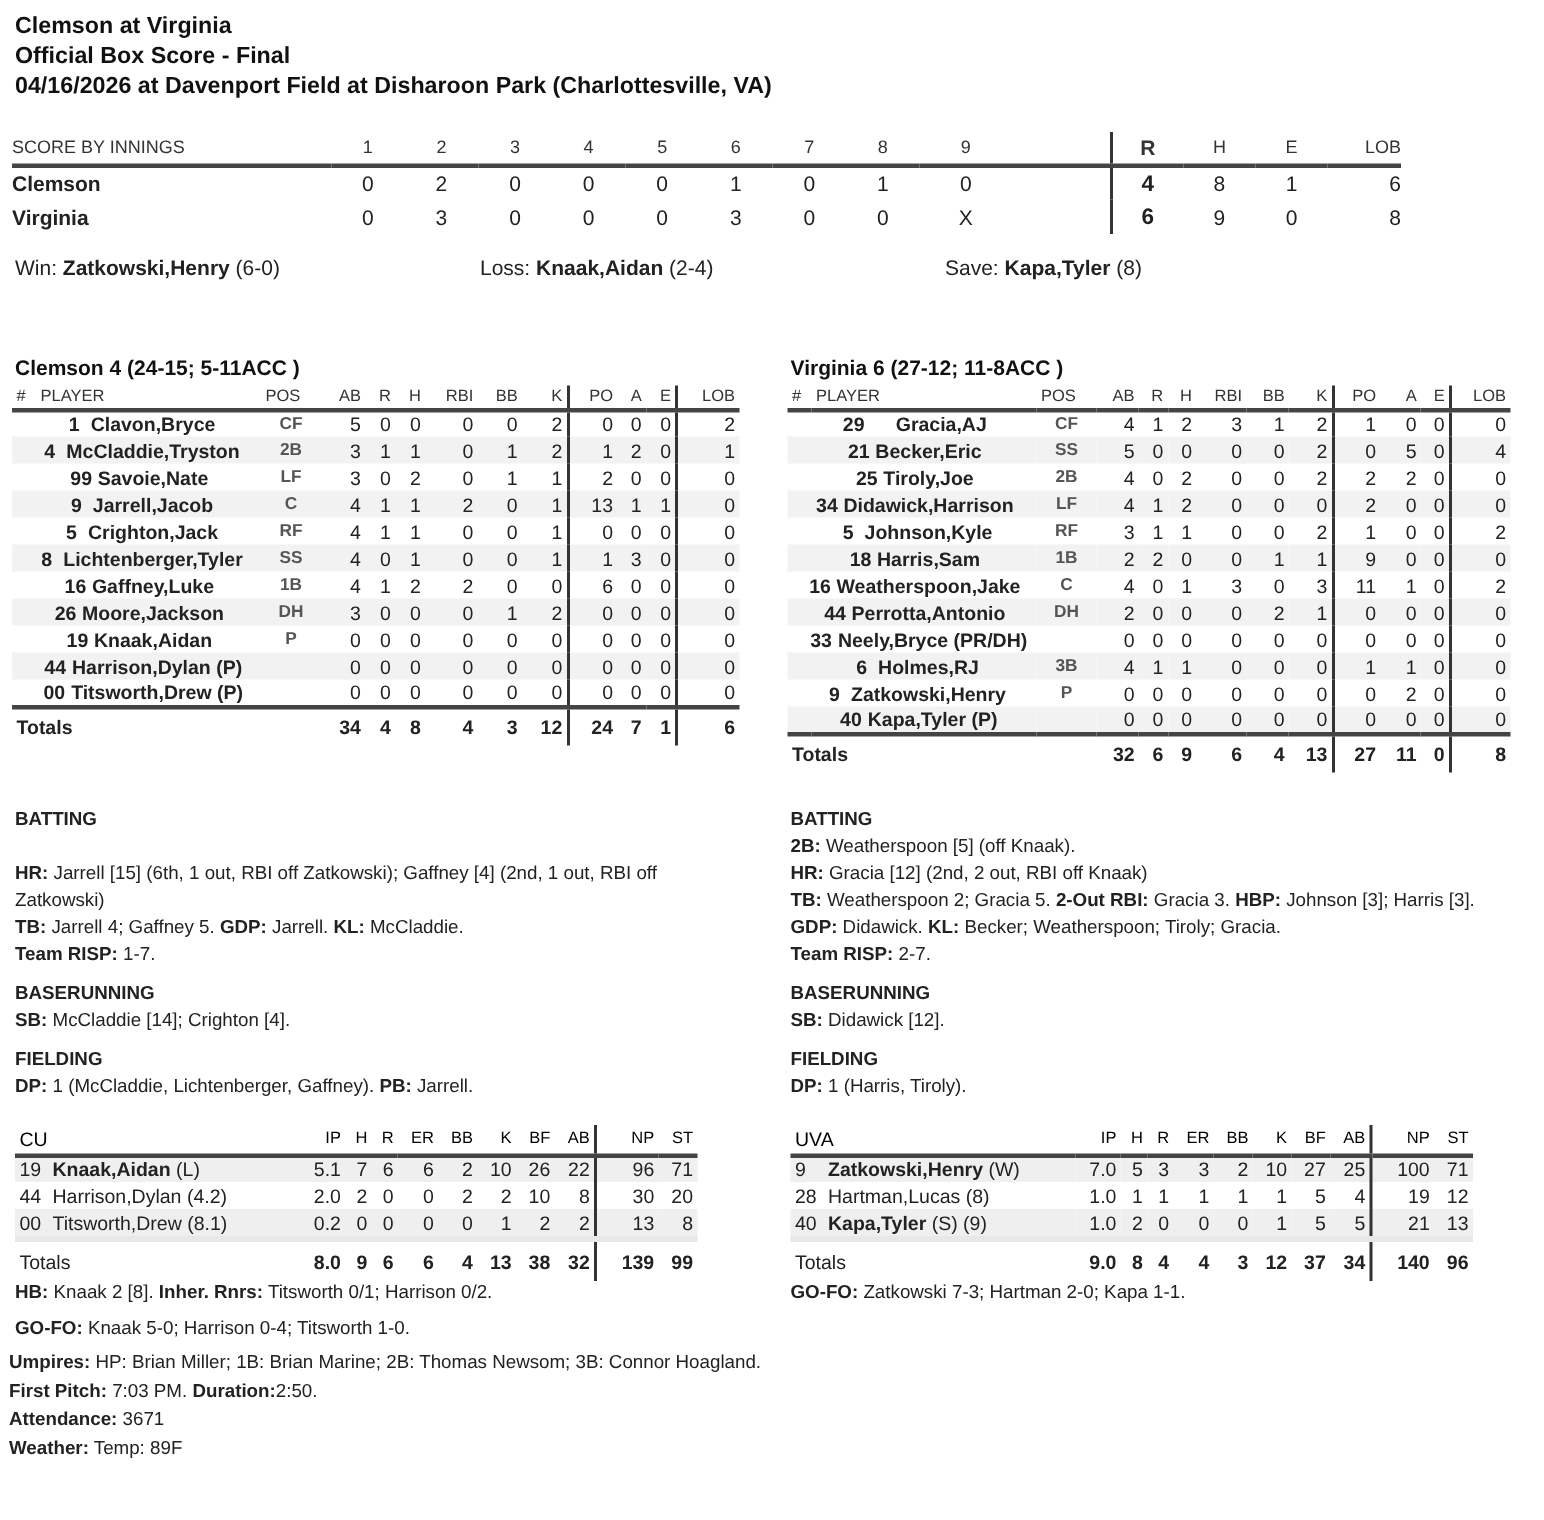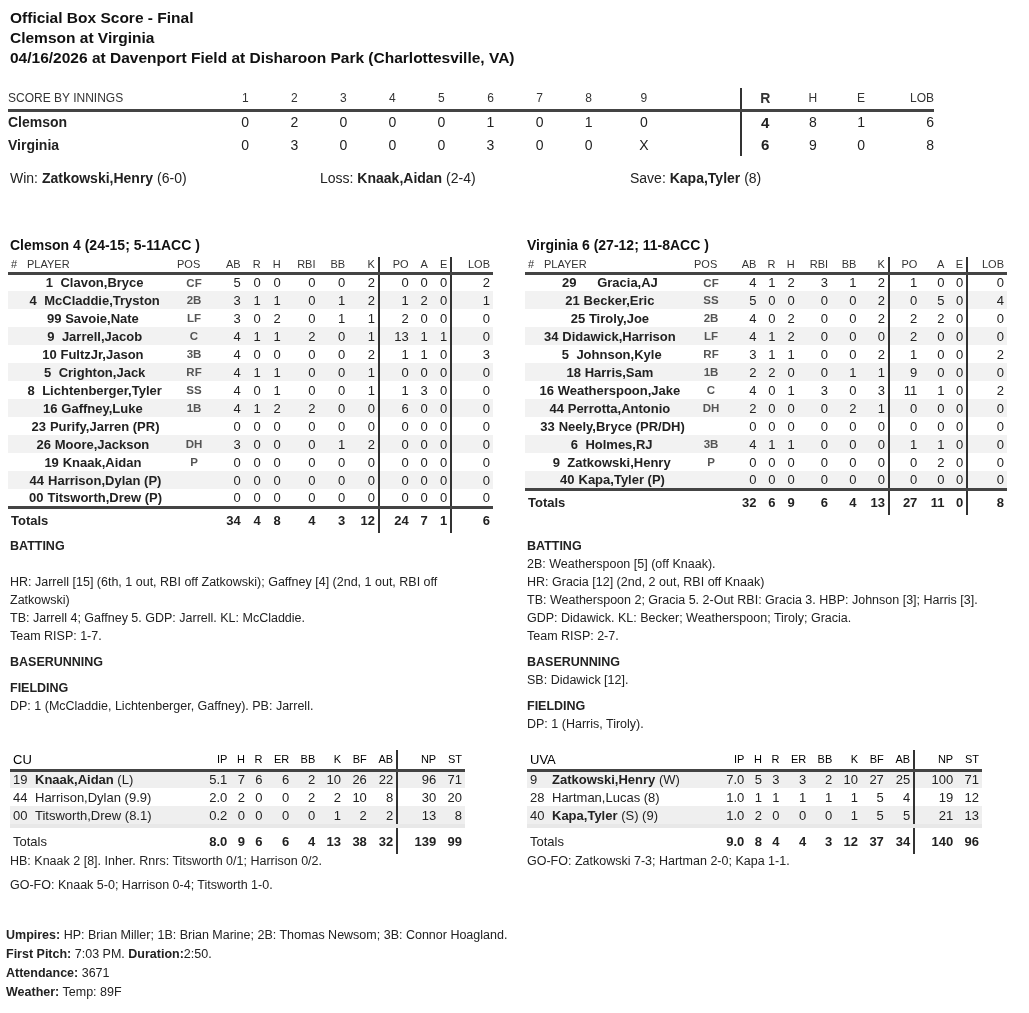--- a/index.html
+++ b/index.html
@@ -24,40 +24,40 @@
   table.box td.l { text-align: center; white-space: nowrap; font-weight: bold; }
   table.box td.pos { font-size: 11.5px; color: #555; }
   table.box tbody tr:nth-child(even) td { background: #f2f2f2; }
   table.box .vsep { border-right: 2px solid #333; }
   table.box tr.totals td { font-weight: bold; height: 26px; border-top: 3px solid #444; background: #fff !important; }
   table.box tr.totals td.tl { font-weight: bold; text-align: left; }
   .indent { padding-left: 12px !important; }
   .notes { position: absolute; font-size: 12.5px; line-height: 18px; color: #222; }
   .notes .sec { font-weight: bold; margin-top: 8px; }
   .notes .sec:first-child { margin-top: 0; }
-  .notes b { font-weight: normal; margin-top: 48px; }
+  .notes b { font-weight: bold; margin-top: 48px; }
   table.pit { position: absolute; border-collapse: collapse; font-size: 13px; }
   table.pit th { font-size: 11px; font-weight: normal; color: #000000; height: 20px; border-bottom: 3px solid #444; text-align: right; padding: 0 3px; }
   table.pit th.l { text-align: left; font-size: 13px; }
   table.pit td { height: 18px; text-align: right; padding: 0 3px; color: #222; }
   table.pit td.l { text-align: left; white-space: nowrap; }
   table.pit tbody tr:nth-child(odd) td { background: #efefef; }
   table.pit tr.gap td { height: 4px; background: #e8e8e8 !important; }
   table.pit .vsep { border-right: 2px solid #333; }
   table.pit tr.totals td { height: 26px; background: #fff !important; font-weight: bold; }
   table.pit tr.totals td.l { font-weight: normal; }
-  .footer { position: absolute; left: 6px; top: 926px; font-size: 12.5px; line-height: 19px; color: #222; }
+  .footer { position: absolute; left: 6px; top: 899px; font-size: 12.5px; line-height: 19px; color: #222; }
   .footer b { font-weight: bold; }
 </style>
 </head>
 <body>
 
 <div class="hdr">
+  <div>Clemson at Virginia</div>
   <div>Official Box Score - Final</div>
-  <div>Clemson at Virginia</div>
   <div>04/16/2026 at Davenport Field at Disharoon Park (Charlottesville, VA)</div>
 </div>
 
 <table class="linescore">
   <thead>
       <tr id="ls-head">
         <th class="lbl" style="width:220px">SCORE BY INNINGS</th>
         <th style="width:51px">1</th>
         <th style="width:51px">2</th>
         <th style="width:51px">3</th>
@@ -197,34 +197,20 @@
         <td>1</td>
         <td>2</td>
         <td>0</td>
         <td class="vsep">1</td>
         <td>13</td>
         <td>1</td>
         <td class="vsep">1</td>
         <td>0</td>
       </tr>
       <tr>
-        <td class="l" colspan="2"><span style="display:inline-block;min-width:22px;margin-right:0">10</span><span>FultzJr,Jason</span></td>
-        <td class="l pos">3B</td>
-        <td>4</td>
-        <td>0</td>
-        <td>0</td>
-        <td>0</td>
-        <td>0</td>
-        <td class="vsep">2</td>
-        <td>1</td>
-        <td>1</td>
-        <td class="vsep">0</td>
-        <td>3</td>
-      </tr>
-      <tr>
         <td class="l" colspan="2"><span style="display:inline-block;min-width:22px;margin-right:0">5</span><span>Crighton,Jack</span></td>
         <td class="l pos">RF</td>
         <td>4</td>
         <td>1</td>
         <td>1</td>
         <td>0</td>
         <td>0</td>
         <td class="vsep">1</td>
         <td>0</td>
         <td>0</td>
@@ -248,34 +234,20 @@
       <tr>
         <td class="l" colspan="2"><span style="display:inline-block;min-width:22px;margin-right:0">16</span><span>Gaffney,Luke</span></td>
         <td class="l pos">1B</td>
         <td>4</td>
         <td>1</td>
         <td>2</td>
         <td>2</td>
         <td>0</td>
         <td class="vsep">0</td>
         <td>6</td>
-        <td>0</td>
-        <td class="vsep">0</td>
-        <td>0</td>
-      </tr>
-      <tr>
-        <td class="l indent" colspan="2"><span style="display:inline-block;min-width:0;margin-right:4px">23</span><span>Purify,Jarren (PR)</span></td>
-        <td class="l pos"></td>
-        <td>0</td>
-        <td>0</td>
-        <td>0</td>
-        <td>0</td>
-        <td>0</td>
-        <td class="vsep">0</td>
-        <td>0</td>
         <td>0</td>
         <td class="vsep">0</td>
         <td>0</td>
       </tr>
       <tr>
         <td class="l" colspan="2"><span style="display:inline-block;min-width:22px;margin-right:0">26</span><span>Moore,Jackson</span></td>
         <td class="l pos">DH</td>
         <td>3</td>
         <td>0</td>
         <td>0</td>
@@ -547,20 +519,21 @@
     </tbody>
   </table>
 
 <div class="notes" id="notes-away" style="left:10px;top:537px;width:490px">
     <div class="sec">BATTING</div>
     <div style="height:18px"></div>
     <div><b>HR:</b><span> Jarrell [15] (6th, 1 out, RBI off Zatkowski); Gaffney [4] (2nd, 1 out, RBI off Zatkowski)</span></div>
     <div><b>TB:</b><span> Jarrell 4; Gaffney 5. </span><b>GDP:</b><span> Jarrell. </span><b>KL:</b><span> McCladdie.</span></div>
     <div><b>Team RISP:</b><span> 1-7.</span></div>
     <div class="sec">BASERUNNING</div>
+    <div><b>SB:</b><span> McCladdie [14]; Crighton [4].</span></div>
     <div class="sec">FIELDING</div>
     <div><b>DP:</b><span> 1 (McCladdie, Lichtenberger, Gaffney). </span><b>PB:</b><span> Jarrell.</span></div>
   </div>
 <div class="notes" id="notes-home" style="left:527px;top:537px;width:500px">
     <div class="sec">BATTING</div>
     <div><b>2B:</b><span> Weatherspoon [5] (off Knaak).</span></div>
     <div><b>HR:</b><span> Gracia [12] (2nd, 2 out, RBI off Knaak)</span></div>
     <div><b>TB:</b><span> Weatherspoon 2; Gracia 5. </span><b>2-Out RBI:</b><span> Gracia 3. </span><b>HBP:</b><span> Johnson [3]; Harris [3].</span></div>
     <div><b>GDP:</b><span> Didawick. </span><b>KL:</b><span> Becker; Weatherspoon; Tiroly; Gracia.</span></div>
     <div><b>Team RISP:</b><span> 2-7.</span></div>
@@ -594,21 +567,21 @@
         <td>6</td>
         <td>6</td>
         <td>2</td>
         <td>10</td>
         <td>26</td>
         <td class="vsep">22</td>
         <td>96</td>
         <td>71</td>
       </tr>
       <tr>
-        <td class="l"><span style="display:inline-block;min-width:22px">44</span><span>Harrison,Dylan</span><span> (9.9)</span></td>
+        <td class="l"><span style="display:inline-block;min-width:22px">44</span><span>Harrison,Dylan</span><span> (4.2)</span></td>
         <td>2.0</td>
         <td>2</td>
         <td>0</td>
         <td>0</td>
         <td>2</td>
         <td>2</td>
         <td>10</td>
         <td class="vsep">8</td>
         <td>30</td>
         <td>20</td>

